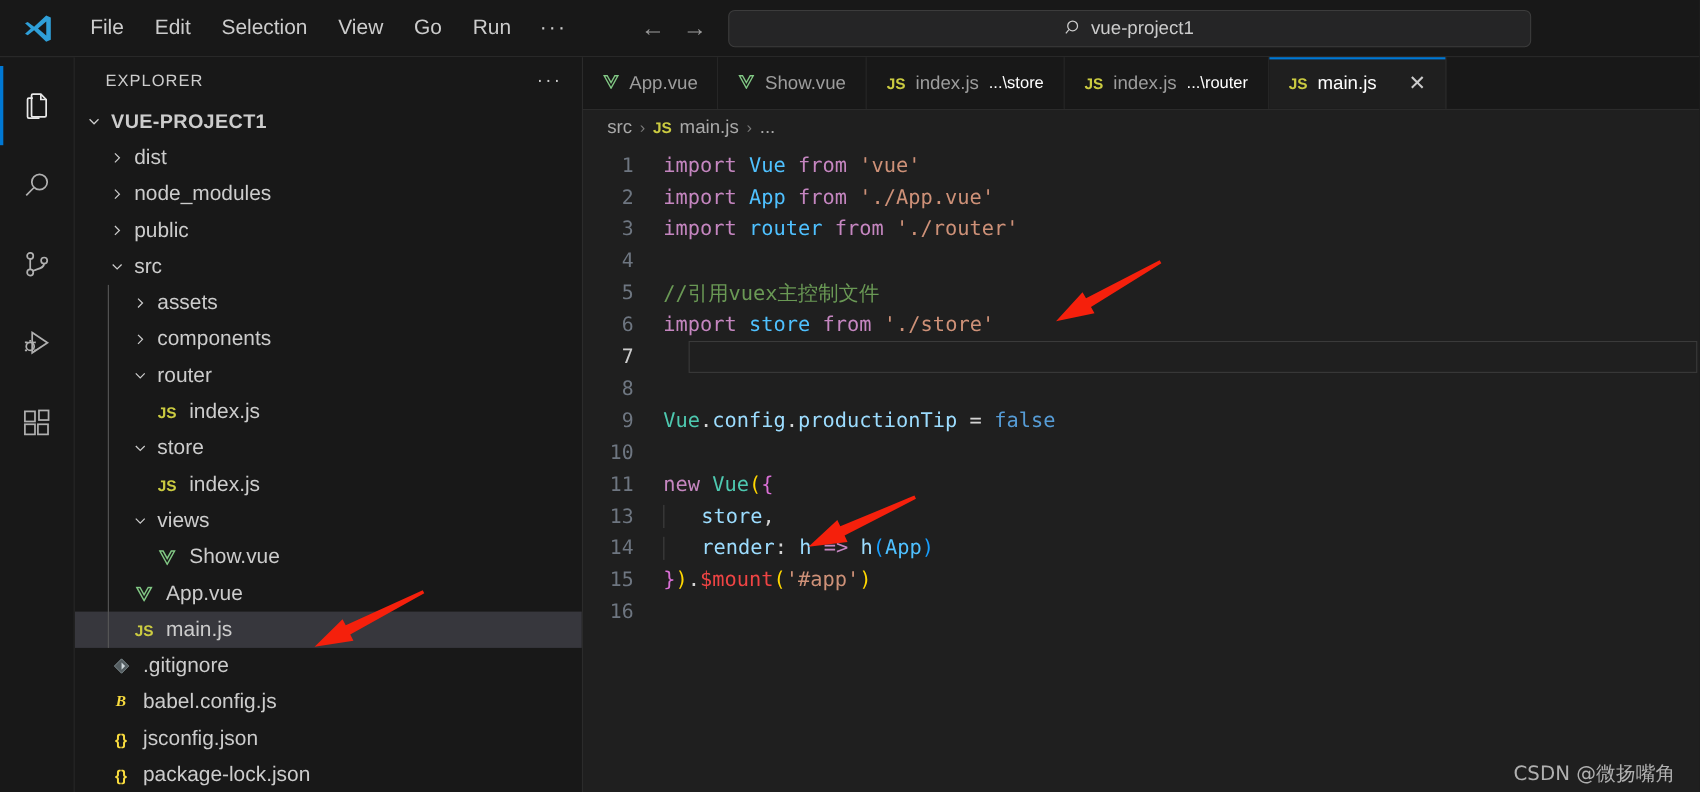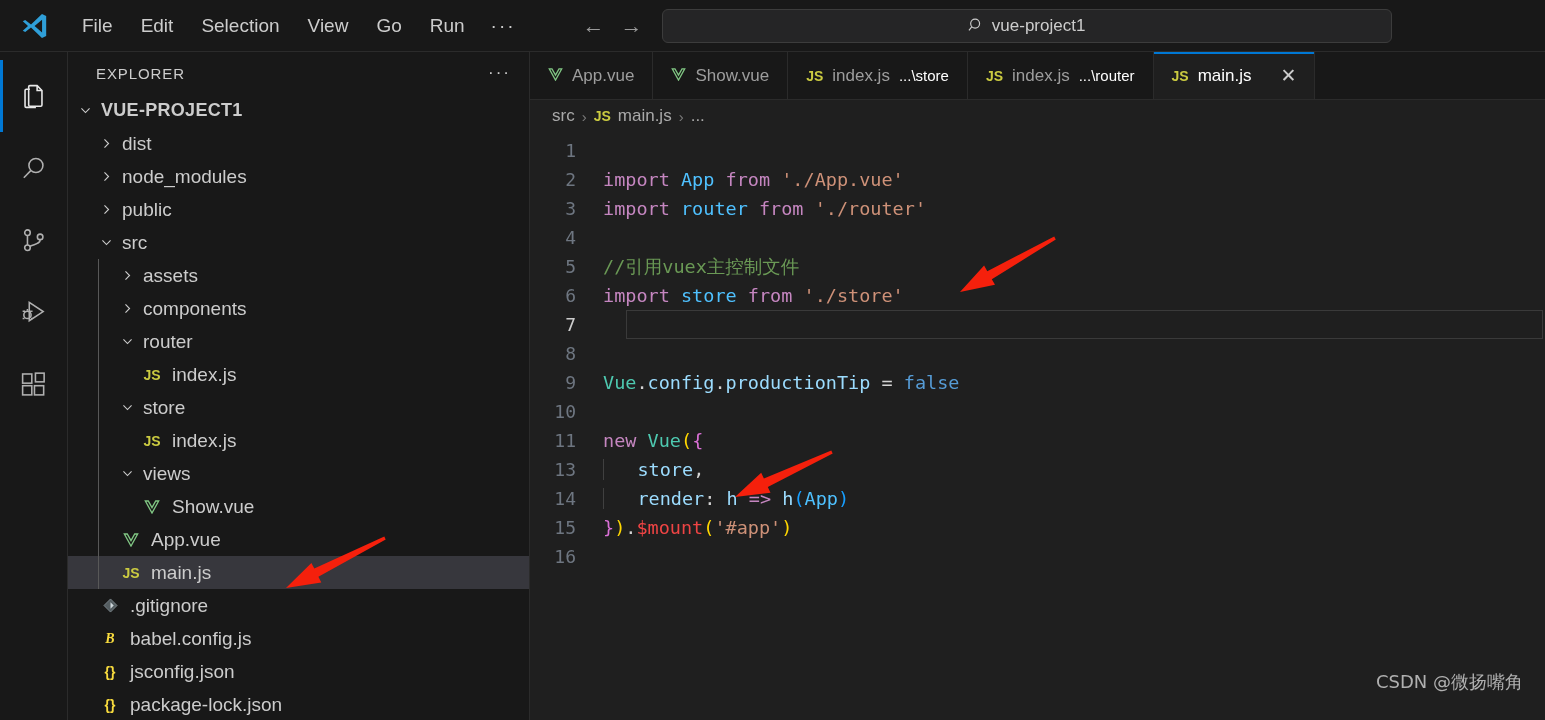--- a/index.html
+++ b/index.html
@@ -182,21 +182,21 @@
   .t-p1      { color: #ffd700; }   
   .t-p2      { color: #da70d6; }   
   .t-p3      { color: #179fff; }   
   .t-plain   { color: #d4d4d4; }
 
   
   .arrows { position: absolute; inset: 0; pointer-events: none; }
 
   
   .watermark {
-    position: absolute; right: 22px; bottom: 26px;
+    position: absolute; right: 22px; bottom: 5px;
     color: #b0b0b0; font-size: 18px;
     font-family: "DejaVu Sans", sans-serif;
     pointer-events: none;
   }
 </style>
 </head>
 <body>
 
 <div class="app">
 
@@ -483,21 +483,21 @@
           <span class="tab-js">JS</span>
           <span>main.js</span>
         </span>
         <span class="bc-sep">›</span>
         <span class="bc-item">
           <span>...</span>
         </span>
       </div>
 
       <div class="code" id="code">
-          <div class="cline"><span class="ln">1</span></div>
+          <div class="cline"><span class="ln">1</span><span class="ctext"><span class="t-kw">import </span><span class="t-var">Vue</span><span class="t-plain"> </span><span class="t-kw">from</span><span class="t-plain"> </span><span class="t-str">'vue'</span></span></div>
           <div class="cline"><span class="ln">2</span><span class="ctext"><span class="t-kw">import </span><span class="t-var">App</span><span class="t-plain"> </span><span class="t-kw">from</span><span class="t-plain"> </span><span class="t-str">'./App.vue'</span></span></div>
           <div class="cline"><span class="ln">3</span><span class="ctext"><span class="t-kw">import </span><span class="t-var">router</span><span class="t-plain"> </span><span class="t-kw">from</span><span class="t-plain"> </span><span class="t-str">'./router'</span></span></div>
           <div class="cline"><span class="ln">4</span><span class="ctext"></span></div>
           <div class="cline"><span class="ln">5</span><span class="ctext"><span class="t-cmt">//引用vuex主控制文件</span></span></div>
           <div class="cline"><span class="ln">6</span><span class="ctext"><span class="t-kw">import </span><span class="t-var">store</span><span class="t-plain"> </span><span class="t-kw">from</span><span class="t-plain"> </span><span class="t-str">'./store'</span></span></div>
           <div class="cline cur"><span class="ln">7</span><span class="ctext"></span><span class="hl"></span></div>
           <div class="cline"><span class="ln">8</span><span class="ctext"></span></div>
           <div class="cline"><span class="ln">9</span><span class="ctext"><span class="t-obj">Vue</span><span class="t-plain">.</span><span class="t-prop">config</span><span class="t-plain">.</span><span class="t-prop">productionTip</span><span class="t-plain"> </span><span class="t-op">=</span><span class="t-plain"> </span><span class="t-const">false</span></span></div>
           <div class="cline"><span class="ln">10</span><span class="ctext"></span></div>
           <div class="cline"><span class="ln">11</span><span class="ctext"><span class="t-kw">new</span><span class="t-plain"> </span><span class="t-obj">Vue</span><span class="t-p1">(</span><span class="t-p2">{</span></span></div>

